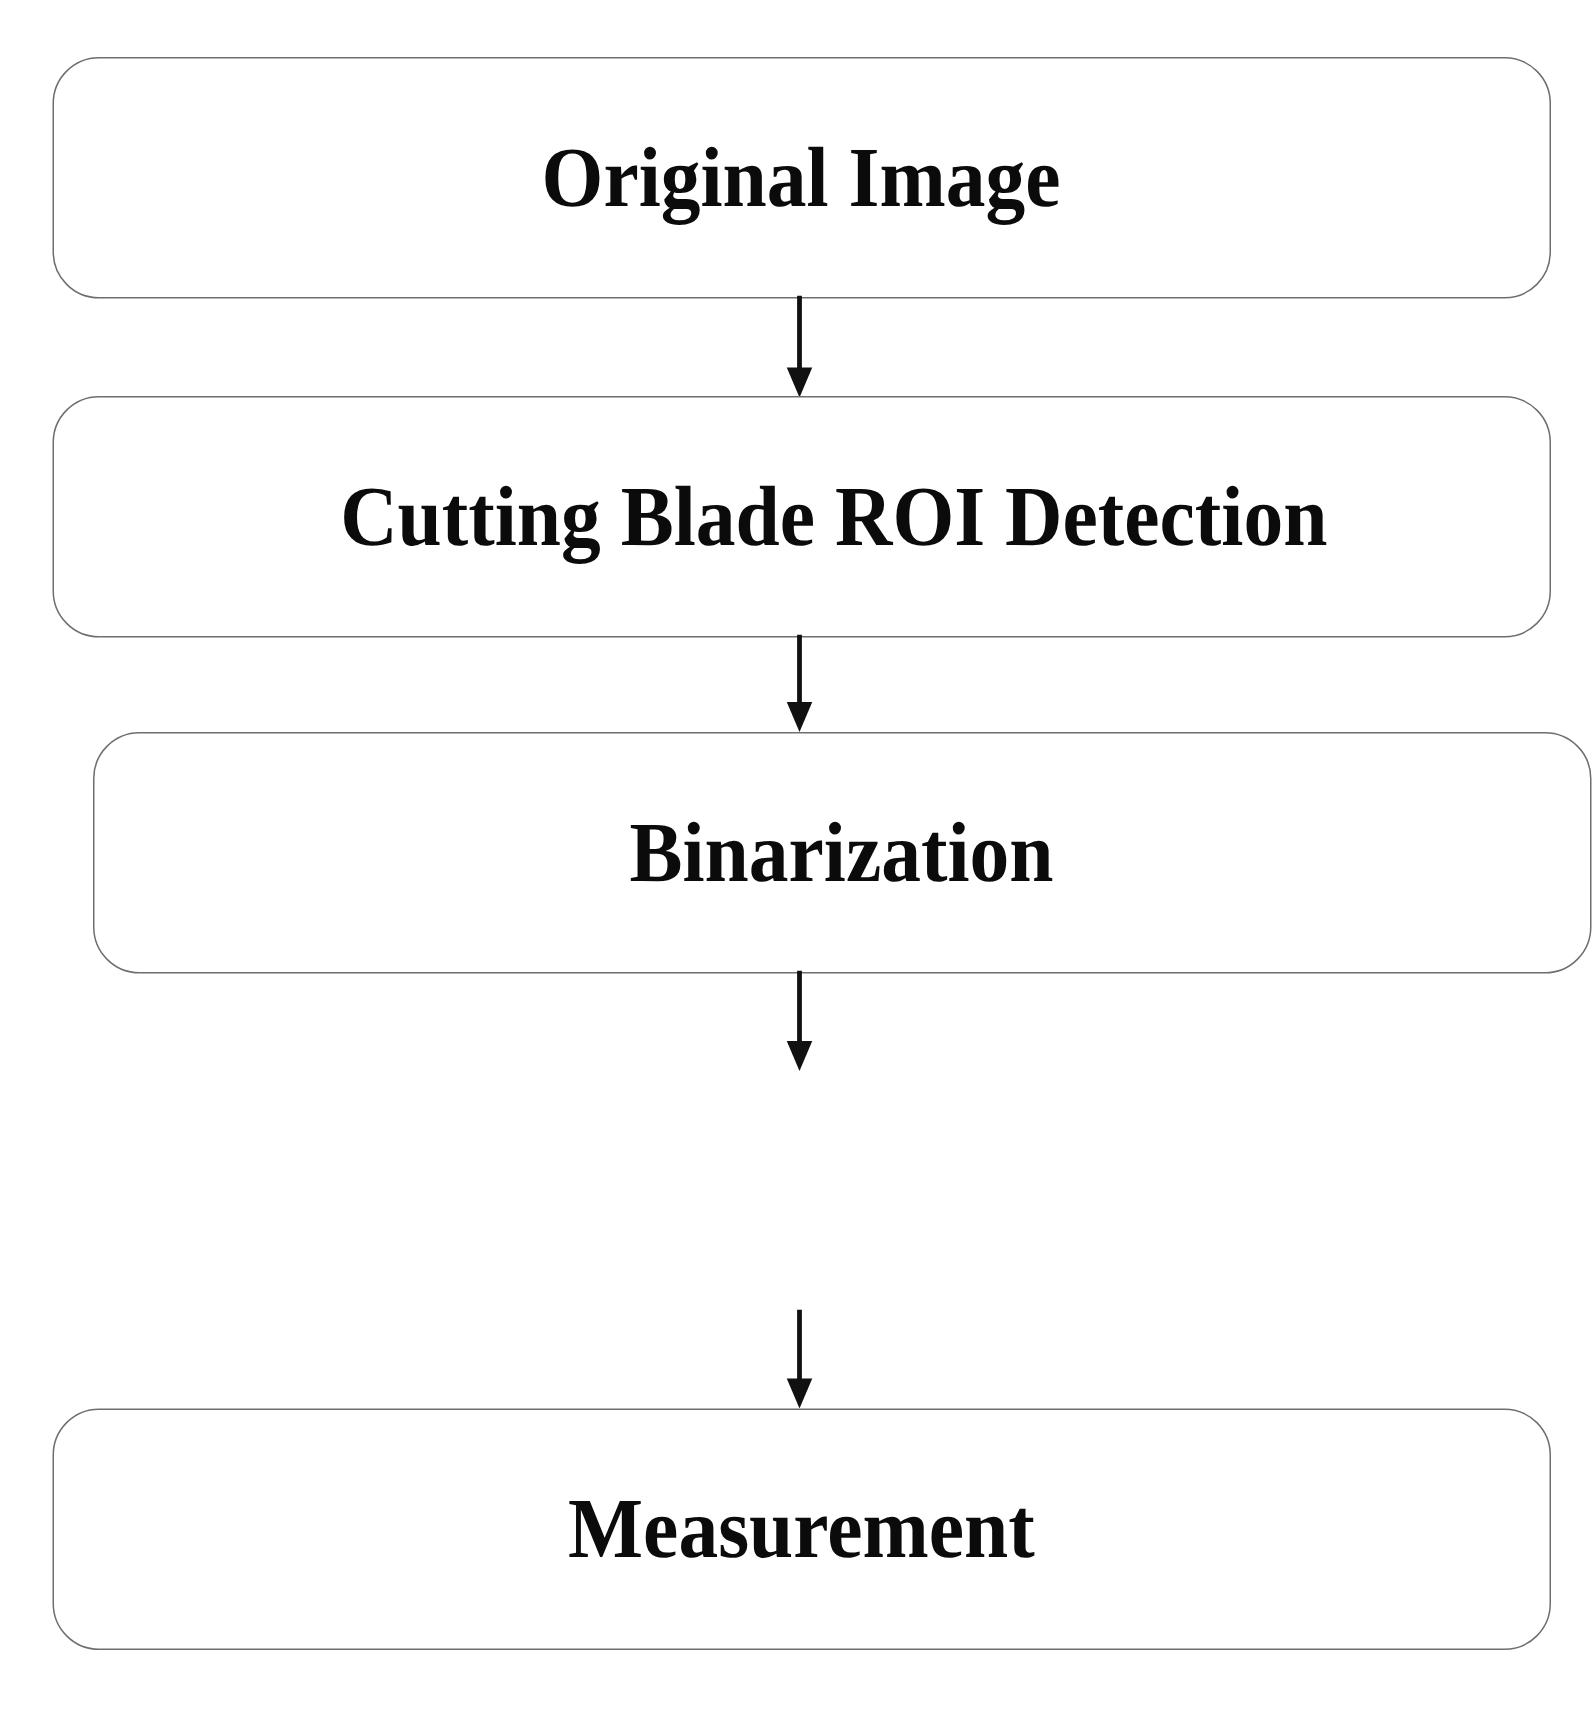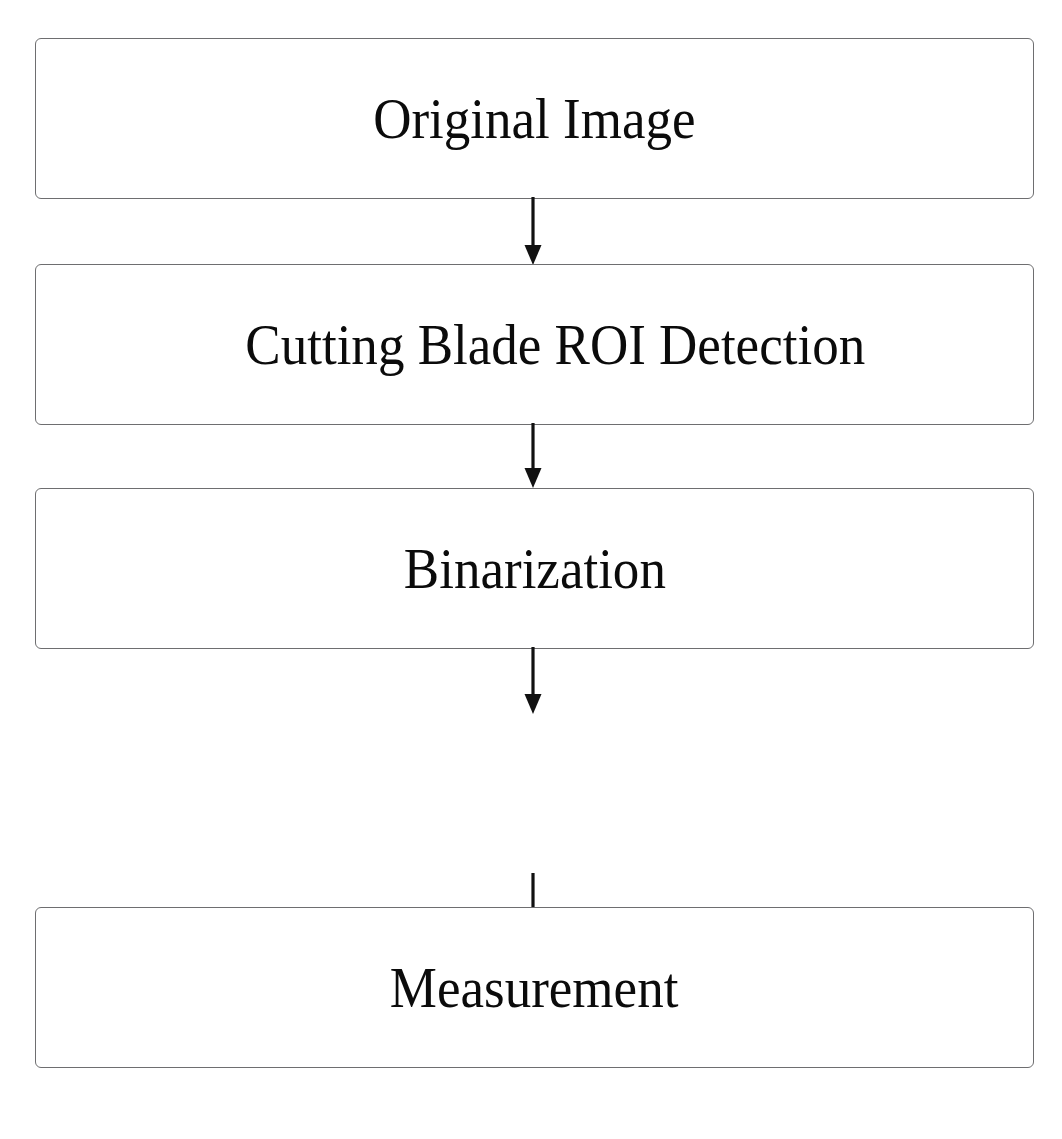--- a/index.html
+++ b/index.html
@@ -18,42 +18,43 @@
     background: #ffffff;
     overflow: hidden;
   }
   .flow-node {
     position: absolute;
     left: 35px;
     width: 999px;
     height: 161px;
     box-sizing: border-box;
     border: 1.6px solid #6e6e70;
-    border-radius: 6px;
+    border-radius: 31px;
     background: #ffffff;
     display: flex;
     align-items: center;
     justify-content: center;
+    font-weight: bold;
   }
   .flow-node-label {
     font-family: "Liberation Serif", "DejaVu Serif", serif;
     font-size: 57px;
     line-height: 1.05;
     color: #0b0b0b;
     text-align: center;
     white-space: nowrap;
     transform: scaleX(0.93);
     transform-origin: center center;
     letter-spacing: 0px;
   }
   .node-1 { top: 38px; }
   .node-2 { top: 264px; padding-left: 42px; }
-  .node-3 { top: 488px; }
+  .node-3 { top: 488px; margin-left: 27px; }
   .node-4 { top: 714px; }
-  .node-5 { top: 907px; }
+  .node-5 { top: 939px; }
 
   .flow-arrow {
     position: absolute;
     left: 0;
     width: 1062px;
     height: 70px;
     pointer-events: none;
   }
   .arrow-1 { top: 197px; }
   .arrow-2 { top: 423px; }

